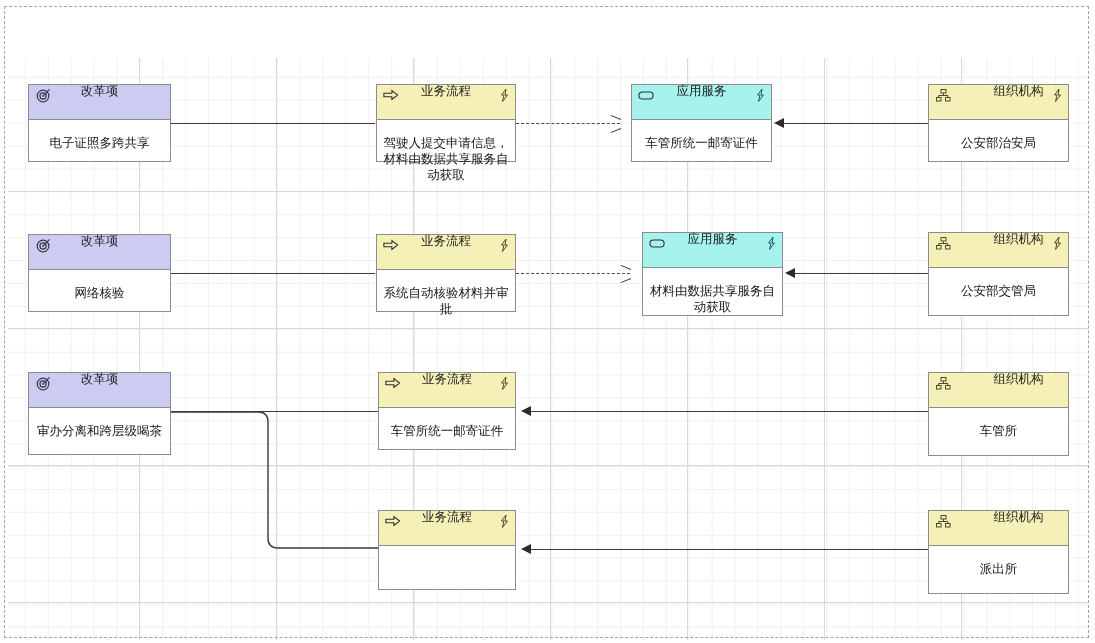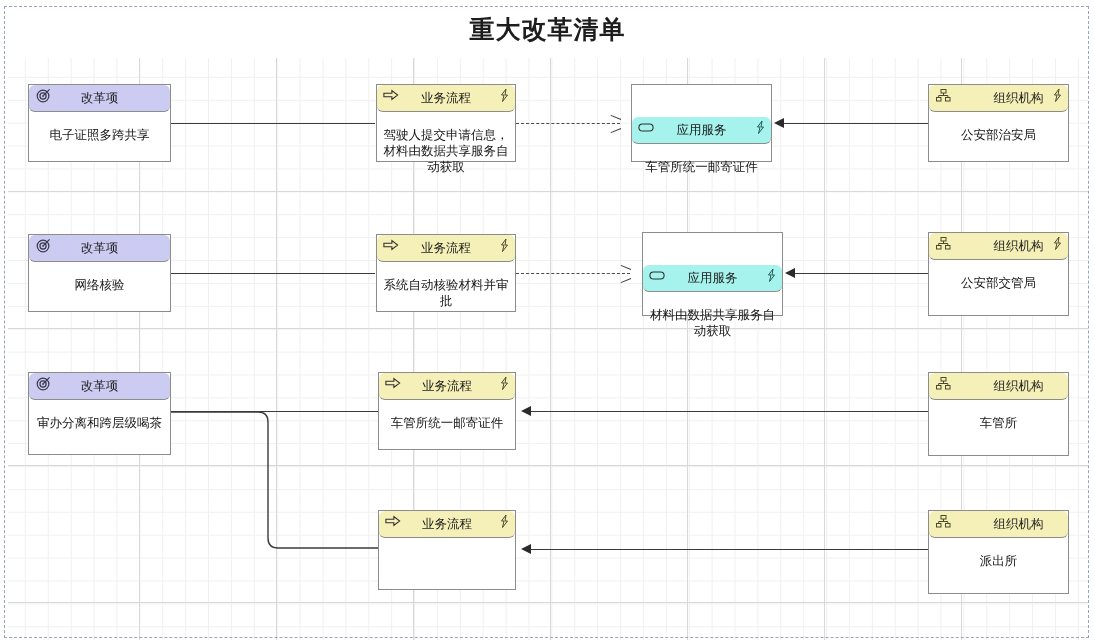--- a/index.html
+++ b/index.html
@@ -64,27 +64,25 @@
   
   .node {
     position: absolute;
     box-sizing: border-box;
     border: 1px solid #8c8c8c;
     background: #ffffff;
     z-index: 3;
   }
   .node-head {
     position: relative;
-    height: 27px;
+    height: 35px;
     box-sizing: border-box;
     border-bottom: 1px solid #8c8c8c;
     display: flex;
-    align-items: center;
     justify-content: center;
-    border-radius: 6px;
   }
   .node-head .htitle {
     font-size: 12.5px;
     color: #1c1c1c;
     line-height: 1;
     white-space: nowrap;
   }
   .node-head .ico-left {
     position: absolute;
     left: 6px;
@@ -109,21 +107,21 @@
     padding: 15px 6px 0 6px;
     text-align: center;
     font-size: 12.5px;
     line-height: 16px;
     color: #161616;
     word-break: break-all;
   }
   
   .t-reform  .node-head { background: #ccccf2; }
   .t-process .node-head { background: #f5f0b8; }
-  .t-service .node-head { background: #a6f2ec; margin-top: 32px; }
+  .t-service .node-head { background: #a6f2ec; }
   .t-org     .node-head { background: #f5f0b8; padding-left: 40px; }
 
   
   .conn { position: absolute; z-index: 2; }
   .h-solid {
     height: 0;
     border-top: 1.4px solid #3b3b3b;
   }
   .h-dashed {
     height: 0;
@@ -161,21 +159,20 @@
   svg.icon { display: block; }
 </style>
 </head>
 <body>
 
 <div id="canvas">
 
   <div class="grid"></div>
   <div class="page-border"></div>
 
-  <div class="title">重大改革清单</div>
 
   <div class="conn h-solid" style="left:171px; top:123px; width:204px;"></div>
 
   <div class="conn h-dashed" style="left:516px; top:123px; width:104px;"></div>
   <div class="arrow-open-right" style="left:610px; top:118px;"></div>
 
   <div class="conn h-solid" style="left:784px; top:123px; width:144px;"></div>
   <div class="arrow-left" style="left:774px; top:118px;"></div>
 
   <div class="conn h-solid" style="left:171px; top:273px; width:204px;"></div>

